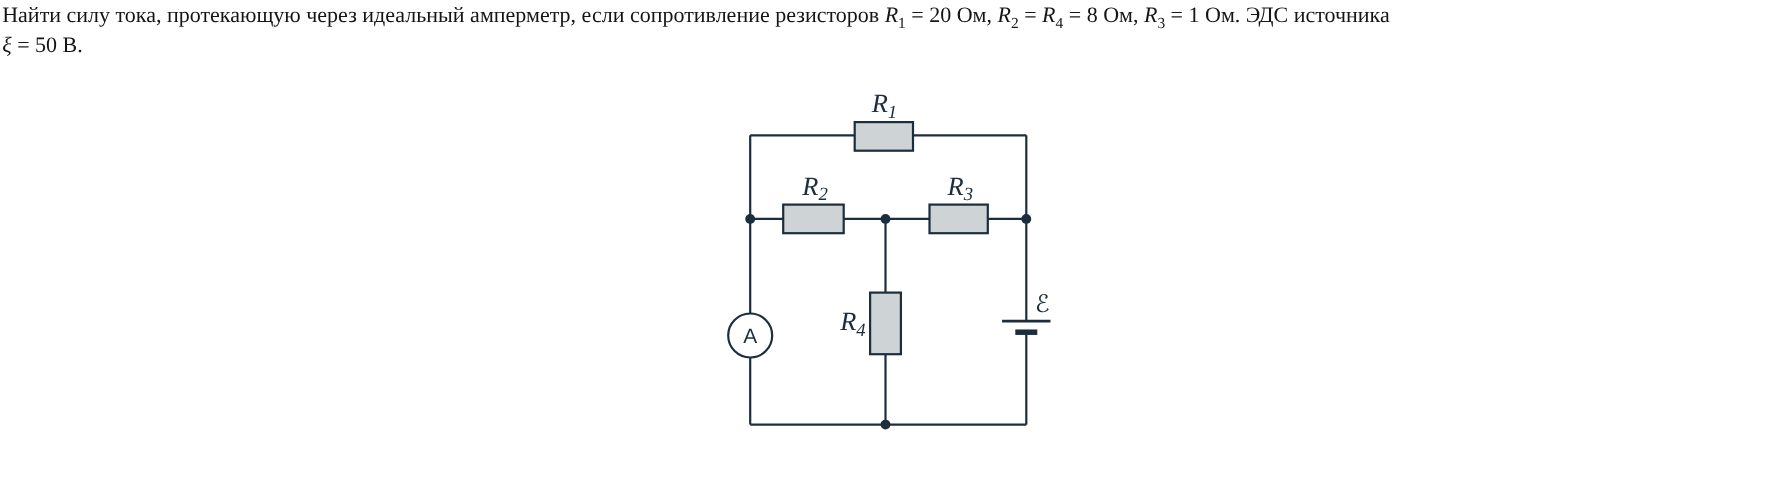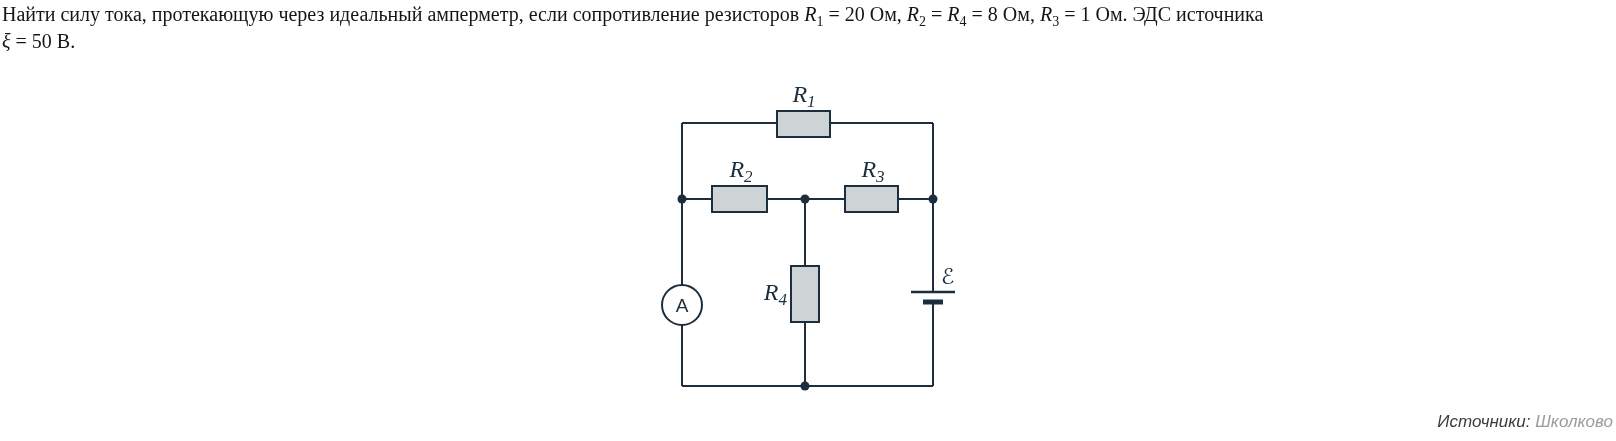--- a/index.html
+++ b/index.html
@@ -106,18 +106,14 @@
     <line class="plate-thin" x1="911" y1="292" x2="955" y2="292"></line>
     <line class="plate-thick" x1="923" y1="302" x2="943" y2="302"></line>
     <text class="emf-label" x="941" y="284" text-anchor="start">ℰ</text>
 
     <text class="clabel" x="804" y="102" text-anchor="middle"><tspan>R</tspan><tspan class="csub" dy="5">1</tspan></text>
     <text class="clabel" x="741" y="177" text-anchor="middle"><tspan>R</tspan><tspan class="csub" dy="5">2</tspan></text>
     <text class="clabel" x="873" y="177" text-anchor="middle"><tspan>R</tspan><tspan class="csub" dy="5">3</tspan></text>
     <text class="clabel" x="787" y="300" text-anchor="end"><tspan>R</tspan><tspan class="csub" dy="5">4</tspan></text>
   </svg>
 
-  <div class="attribution">
-    <span class="src-label">Источники:</span>
-    <span class="src-name">Школково</span>
-  </div>
 
 </div>
 
 </body></html>

